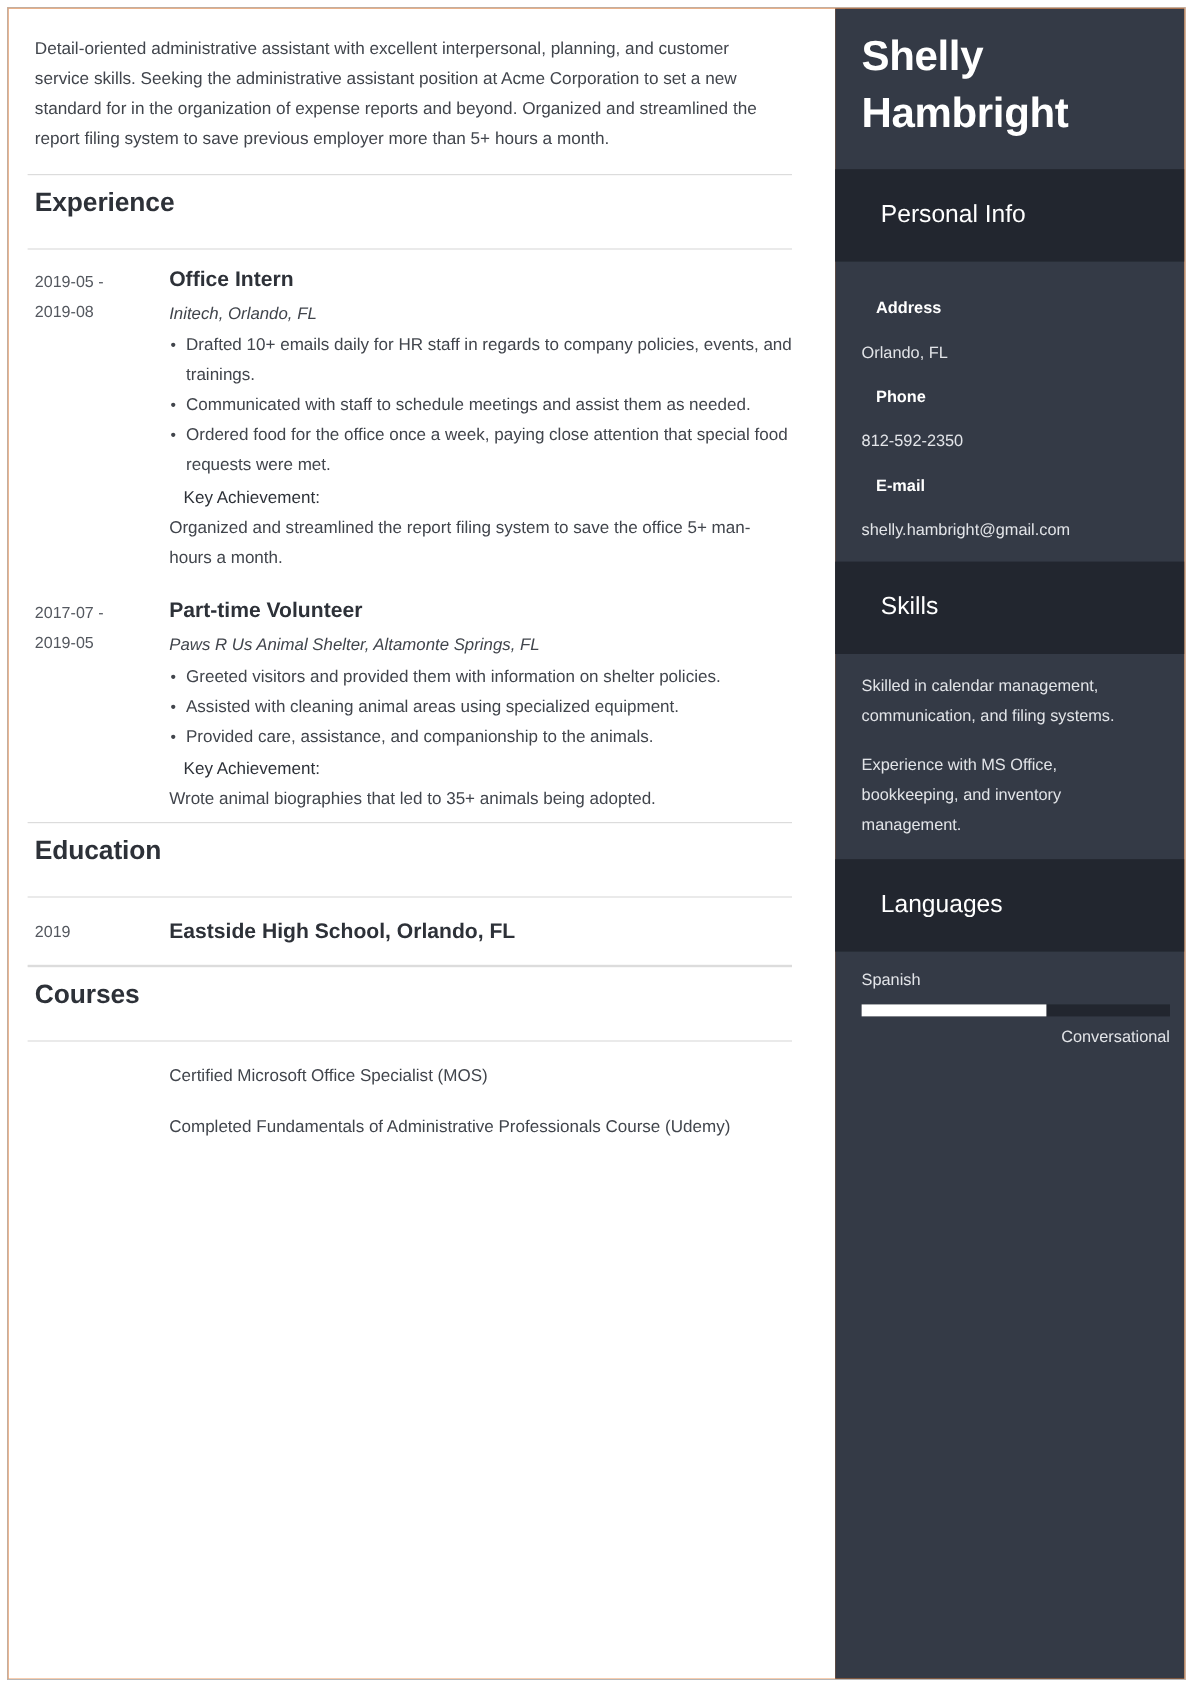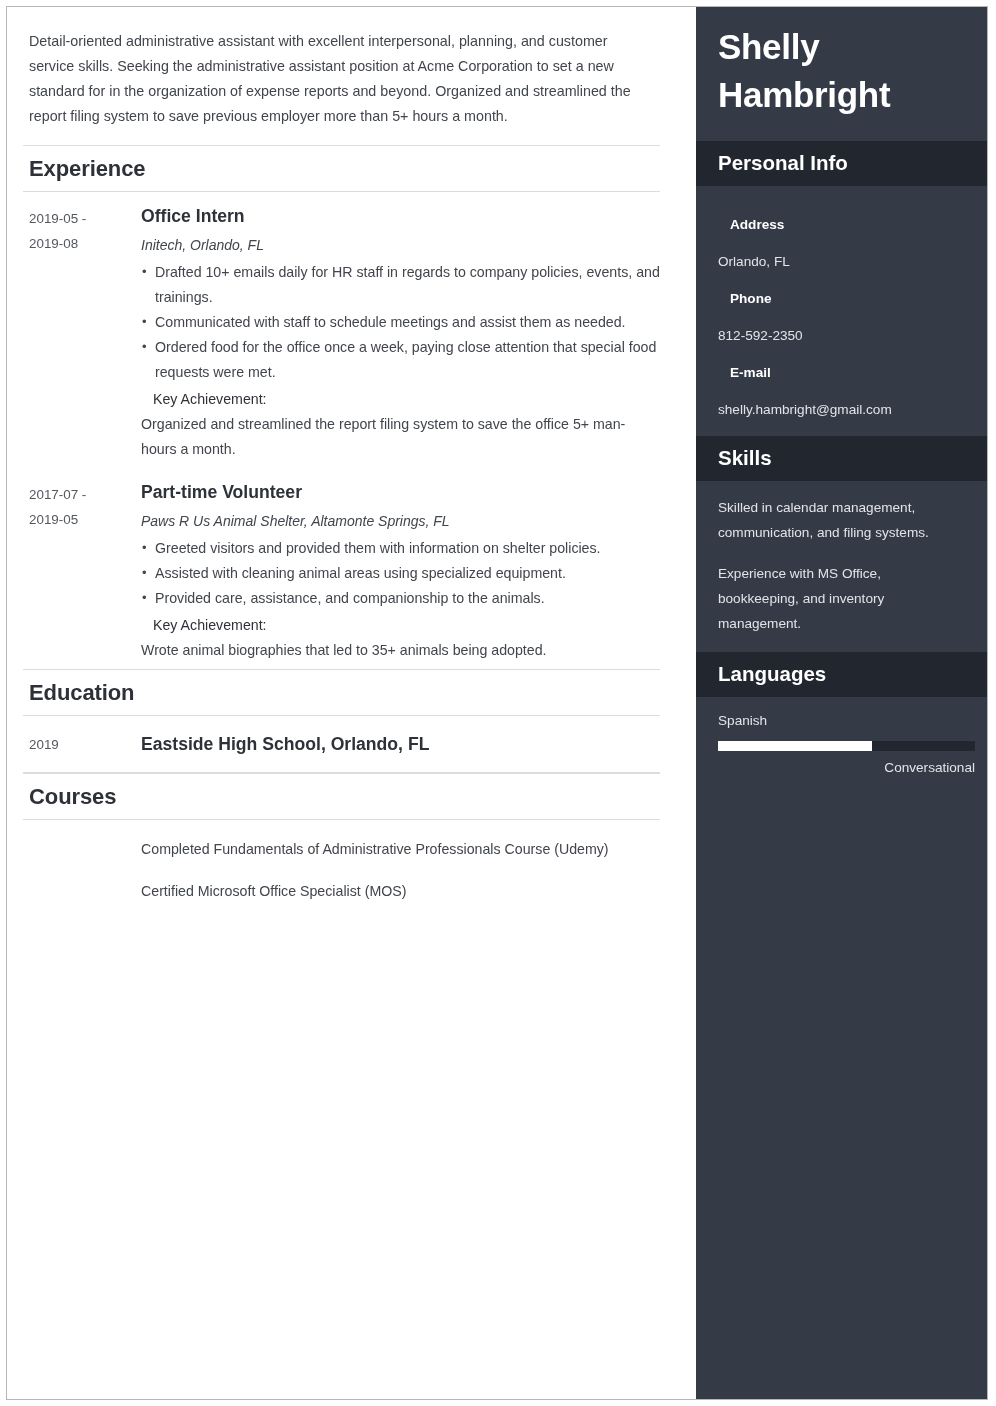--- a/index.html
+++ b/index.html
@@ -41,21 +41,21 @@
     line-height: 25px;
     color: #41454c;
     margin: 0 0 16px 6px;
     padding-right: 16px;
   }
 
   .section { margin: 0; }
   .sec-head {
     border-top: 1px solid #dcdcdc;
     border-bottom: 1px solid #dcdcdc;
-    padding: 9px 0 8px 6px;
+    padding: 9px 0 24px 6px;
     margin-bottom: 0;
   }
   .sec-head h2 {
     margin: 0;
     font-size: 22px;
     line-height: 28px;
     font-weight: bold;
     color: #2d3138;
     letter-spacing: -0.1px;
   }
@@ -175,24 +175,24 @@
     line-height: 48px;
     font-weight: bold;
     letter-spacing: -0.3px;
     color: #ffffff;
   }
   .side-head {
     background: #22262f;
     padding: 9px 22px 10px 22px;
   }
   .side-head h2 {
-    margin: 0;
+    margin: 16px;
     font-size: 20.5px;
     line-height: 26px;
-    font-weight: bold;
+    font-weight: normal;
     color: #ffffff;
   }
   .side-body {
     padding: 14px 22px 14px 22px;
   }
   .info-label {
     margin: 12px;
     font-size: 13.6px;
     line-height: 25px;
     font-weight: bold;
@@ -303,25 +303,25 @@
         </div>
       </div>
 
       <div class="section">
         <div class="sec-head">
           <h2>Courses</h2>
         </div>
         <div class="courses-body">
           <div class="course-row">
             <div class="dates"></div>
-            <p class="course-text">Completed Fundamentals of Administrative Professionals Course (Udemy)</p>
+            <p class="course-text">Certified Microsoft Office Specialist (MOS)</p>
           </div>
           <div class="course-row">
             <div class="dates"></div>
-            <p class="course-text">Certified Microsoft Office Specialist (MOS)</p>
+            <p class="course-text">Completed Fundamentals of Administrative Professionals Course (Udemy)</p>
           </div>
         </div>
       </div>
 
     </div>
 
     <div class="sidebar">
 
       <div class="name-block">
         <h1><span>Shelly</span><br><span>Hambright</span></h1>

